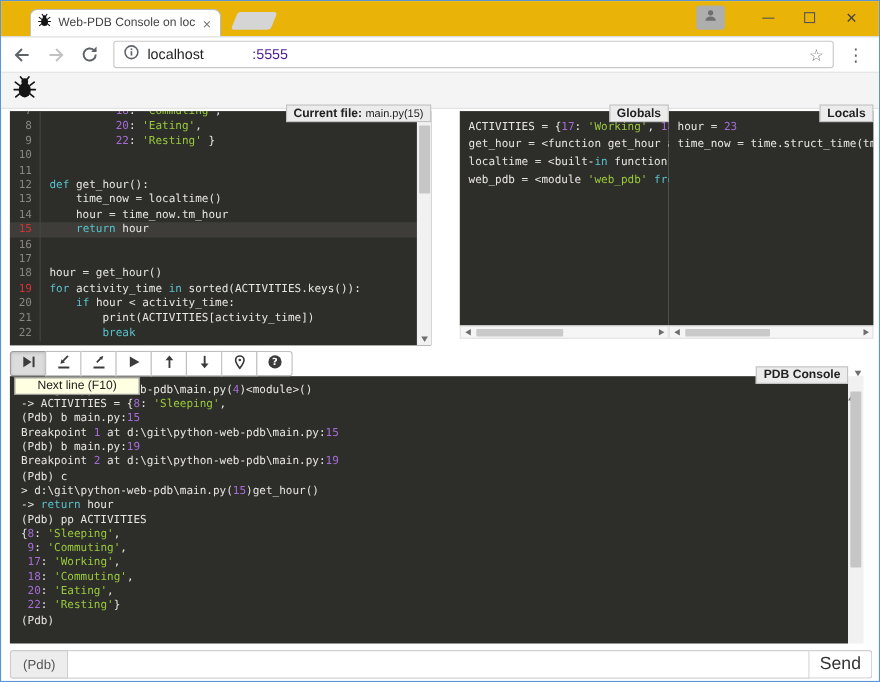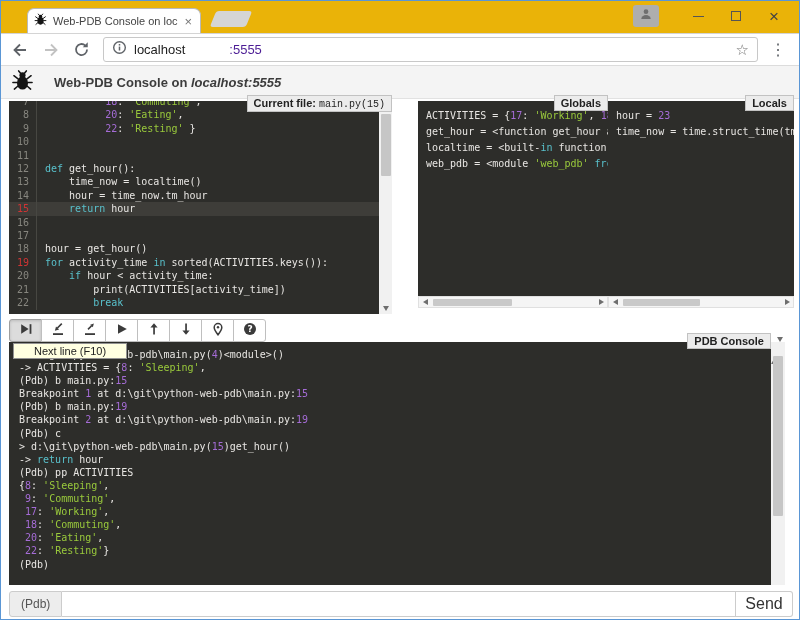--- a/index.html
+++ b/index.html
@@ -45,21 +45,21 @@
   .page-header{position:absolute;left:0;top:64px;width:100%;height:34px;background:#f4f4f4;
     border-top:1px solid #dcdcdc;border-bottom:1px solid #e2e2e2;display:flex;align-items:center;}
   .page-header .bug{margin-left:10px;}
   .page-title{margin-left:20px;font-size:13px;font-weight:bold;color:#3c3c3c;}
   .page-title .host{font-style:italic;}
 
   
   .panel-wrap{position:absolute;}
   .panel-label{position:absolute;top:-6px;right:0;background:#ececec;border:1px solid #c2c2c2;
     color:#222;font-size:11px;padding:1px 6px;z-index:4;white-space:nowrap;}
-  .panel-label .mono{font-family:Liberation Mono, monospace;font-size:10px;}
+  .panel-label .mono{font-family:Liberation Sans, sans-serif;font-size:10px;}
   .panel-label b{font-weight:bold;}
   .panel-box{position:relative;background:var(--panel-bg);overflow:hidden;height:100%;}
   .mono-text{font-family:"DejaVu Sans Mono",monospace;font-size:10px;color:var(--text);
     white-space:pre;}
 
   .code-wrap{left:8px;top:100px;width:383px;height:213px;}
   .code-scroll{position:absolute;left:0;top:0;right:13px;bottom:0;overflow:hidden;}
   .code-line{display:flex;line-height:13.4px;}
   .code-line.clip{margin-top:-6px;}
   .code-line.current{background:var(--current-line);}
@@ -212,21 +212,20 @@
             <path d="M17 10 L21 7"></path>
             <path d="M17.6 14 L22 14"></path>
             <path d="M17 18 L20.5 21"></path>
             <path d="M10 4.5 L8 2"></path>
             <path d="M14 4.5 L16 2"></path>
           </g>
           <circle cx="12" cy="6.5" r="3.2" fill="#151515"></circle>
           <ellipse cx="12" cy="14.5" rx="5.8" ry="7" fill="#151515"></ellipse>
         </svg>
     </span>
-    <span class="page-title"><span>Web-PDB Console on</span>&nbsp;<span class="host">localhost:5555</span></span>
   </div>
 
   <div class="panel-wrap code-wrap">
     <div class="panel-label"><b>Current file:</b> <span class="mono">main.py(15)</span></div>
     <div class="panel-box">
       <div class="code-scroll mono-text"><div class="code-line clip"><span class="ln">7</span><span class="code-text"><span class="tk-p">          </span><span class="tk-n">18</span><span class="tk-p">: </span><span class="tk-s">'Commuting'</span><span class="tk-p">,</span></span></div><div class="code-line"><span class="ln">8</span><span class="code-text"><span class="tk-p">          </span><span class="tk-n">20</span><span class="tk-p">: </span><span class="tk-s">'Eating'</span><span class="tk-p">,</span></span></div><div class="code-line"><span class="ln">9</span><span class="code-text"><span class="tk-p">          </span><span class="tk-n">22</span><span class="tk-p">: </span><span class="tk-s">'Resting'</span><span class="tk-p"> }</span></span></div><div class="code-line"><span class="ln">10</span><span class="code-text">&nbsp;</span></div><div class="code-line"><span class="ln">11</span><span class="code-text">&nbsp;</span></div><div class="code-line"><span class="ln">12</span><span class="code-text"><span class="tk-k">def</span><span class="tk-p"> get_hour():</span></span></div><div class="code-line"><span class="ln">13</span><span class="code-text"><span class="tk-p">    time_now = localtime()</span></span></div><div class="code-line"><span class="ln">14</span><span class="code-text"><span class="tk-p">    hour = time_now.tm_hour</span></span></div><div class="code-line current"><span class="ln bp">15</span><span class="code-text"><span class="tk-p">    </span><span class="tk-k">return</span><span class="tk-p"> hour</span></span></div><div class="code-line"><span class="ln">16</span><span class="code-text">&nbsp;</span></div><div class="code-line"><span class="ln">17</span><span class="code-text">&nbsp;</span></div><div class="code-line"><span class="ln">18</span><span class="code-text"><span class="tk-p">hour = get_hour()</span></span></div><div class="code-line"><span class="ln bp">19</span><span class="code-text"><span class="tk-k">for</span><span class="tk-p"> activity_time </span><span class="tk-k">in</span><span class="tk-p"> sorted(ACTIVITIES.keys()):</span></span></div><div class="code-line"><span class="ln">20</span><span class="code-text"><span class="tk-p">    </span><span class="tk-k">if</span><span class="tk-p"> hour &lt; activity_time:</span></span></div><div class="code-line"><span class="ln">21</span><span class="code-text"><span class="tk-p">        print(ACTIVITIES[activity_time])</span></span></div><div class="code-line"><span class="ln">22</span><span class="code-text"><span class="tk-p">        </span><span class="tk-k">break</span></span></div></div>
       <div class="vscroll">
         <span class="arr arr-up">
             <span class="tri-up"></span>
           </span>

